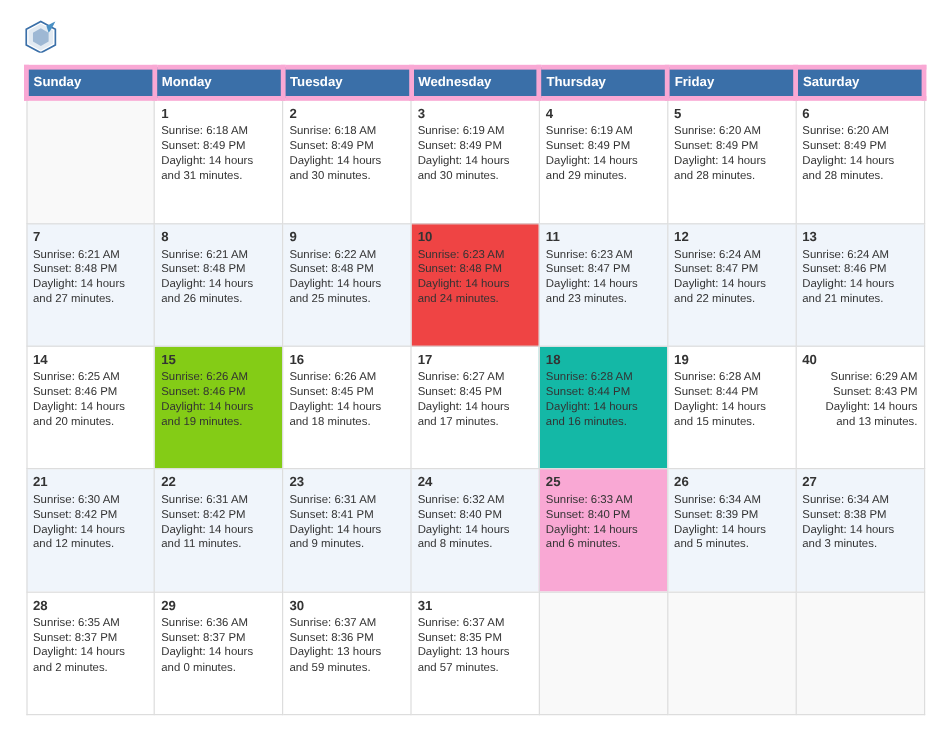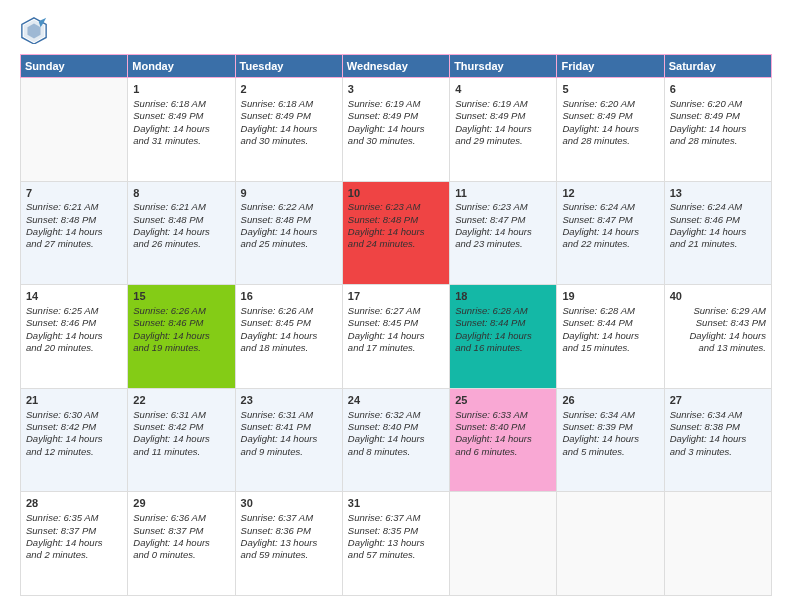--- a/index.html
+++ b/index.html
@@ -62,21 +62,21 @@
       table-layout: fixed;
       font-size: 10px;
     }
     .calendar th {
       background: #3a6fa8;
       color: #fff;
       padding: 5px 4px;
       text-align: left;
       font-size: 11px;
       font-weight: bold;
-      border: 1px solid #f9a8d4;
+      border: 4px solid #f9a8d4;
       margin-top: 16px;
     }
     .calendar td {
       vertical-align: top;
       padding: 4px 5px;
       border: 1px solid #ddd;
       height: 74px;
       color: #333;
       line-height: 1.35;
     }
@@ -86,21 +86,20 @@
     .day-number {
       font-size: 11px;
       font-weight: bold;
       display: block;
       margin-bottom: 1px;
     }
     .day-info {
       font-size: 9.5px;
       color: #333;
       line-height: 1.3;
-      font-style: italic;
     }
     tr:nth-child(even) td {
       background: #f5f8fc;
     }
     tr:nth-child(odd) td {
       background: #fff;
     }
     .calendar thead tr th {
       background: #3a6fa8;
     }

